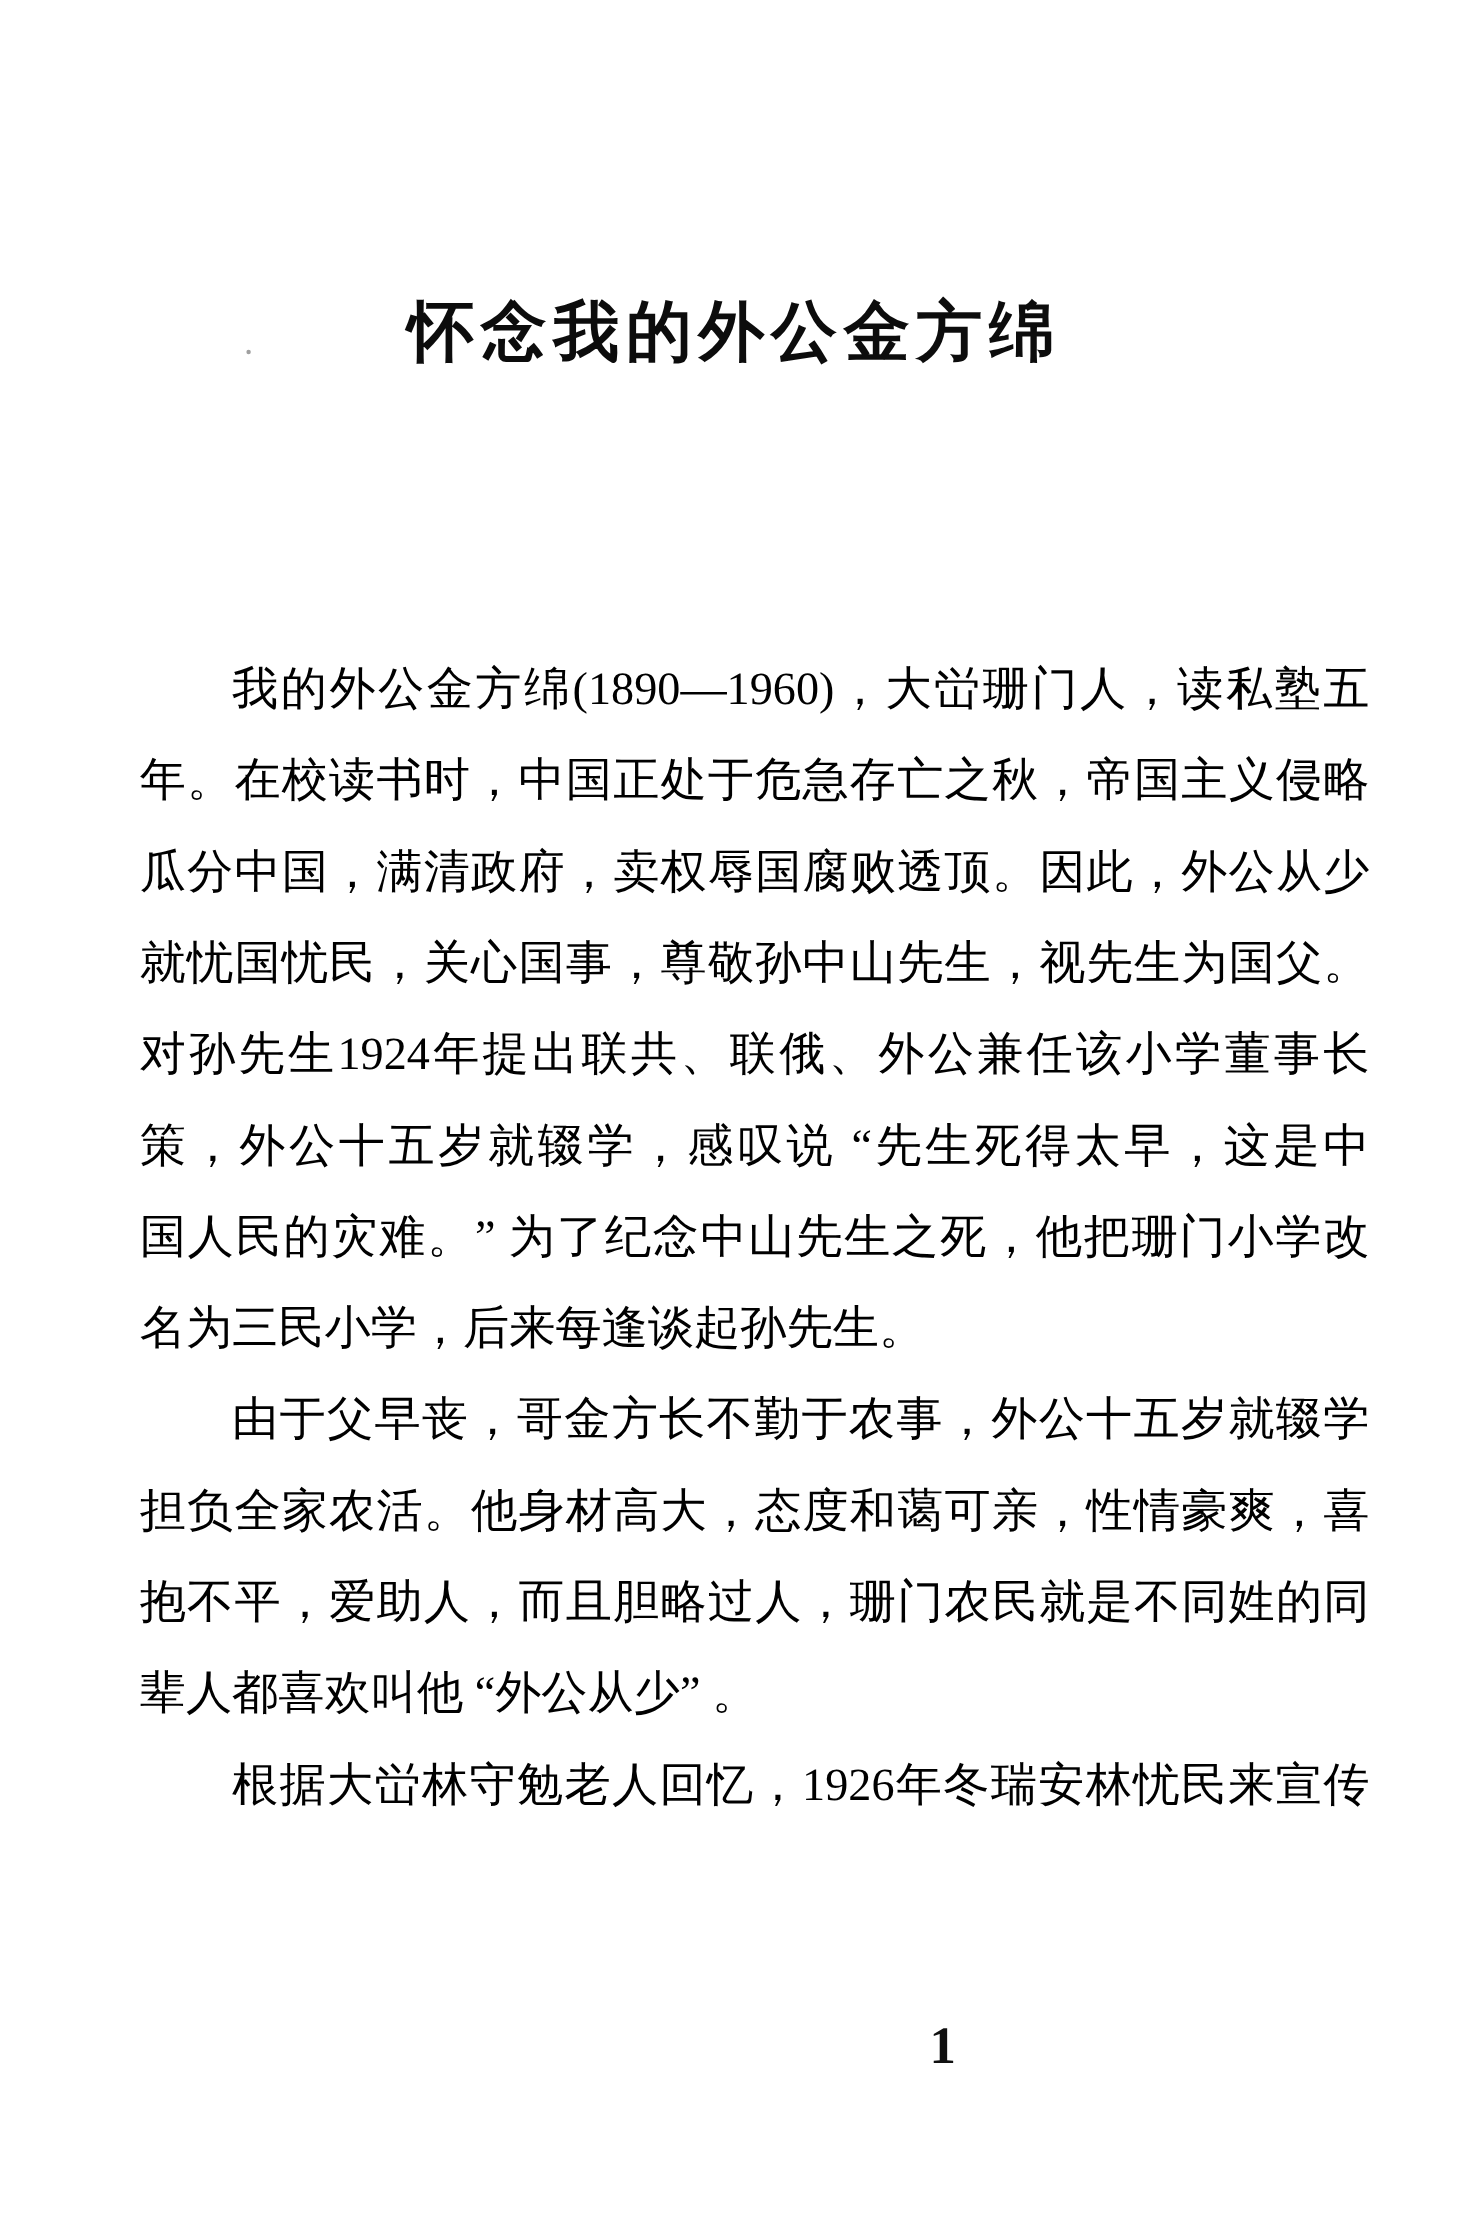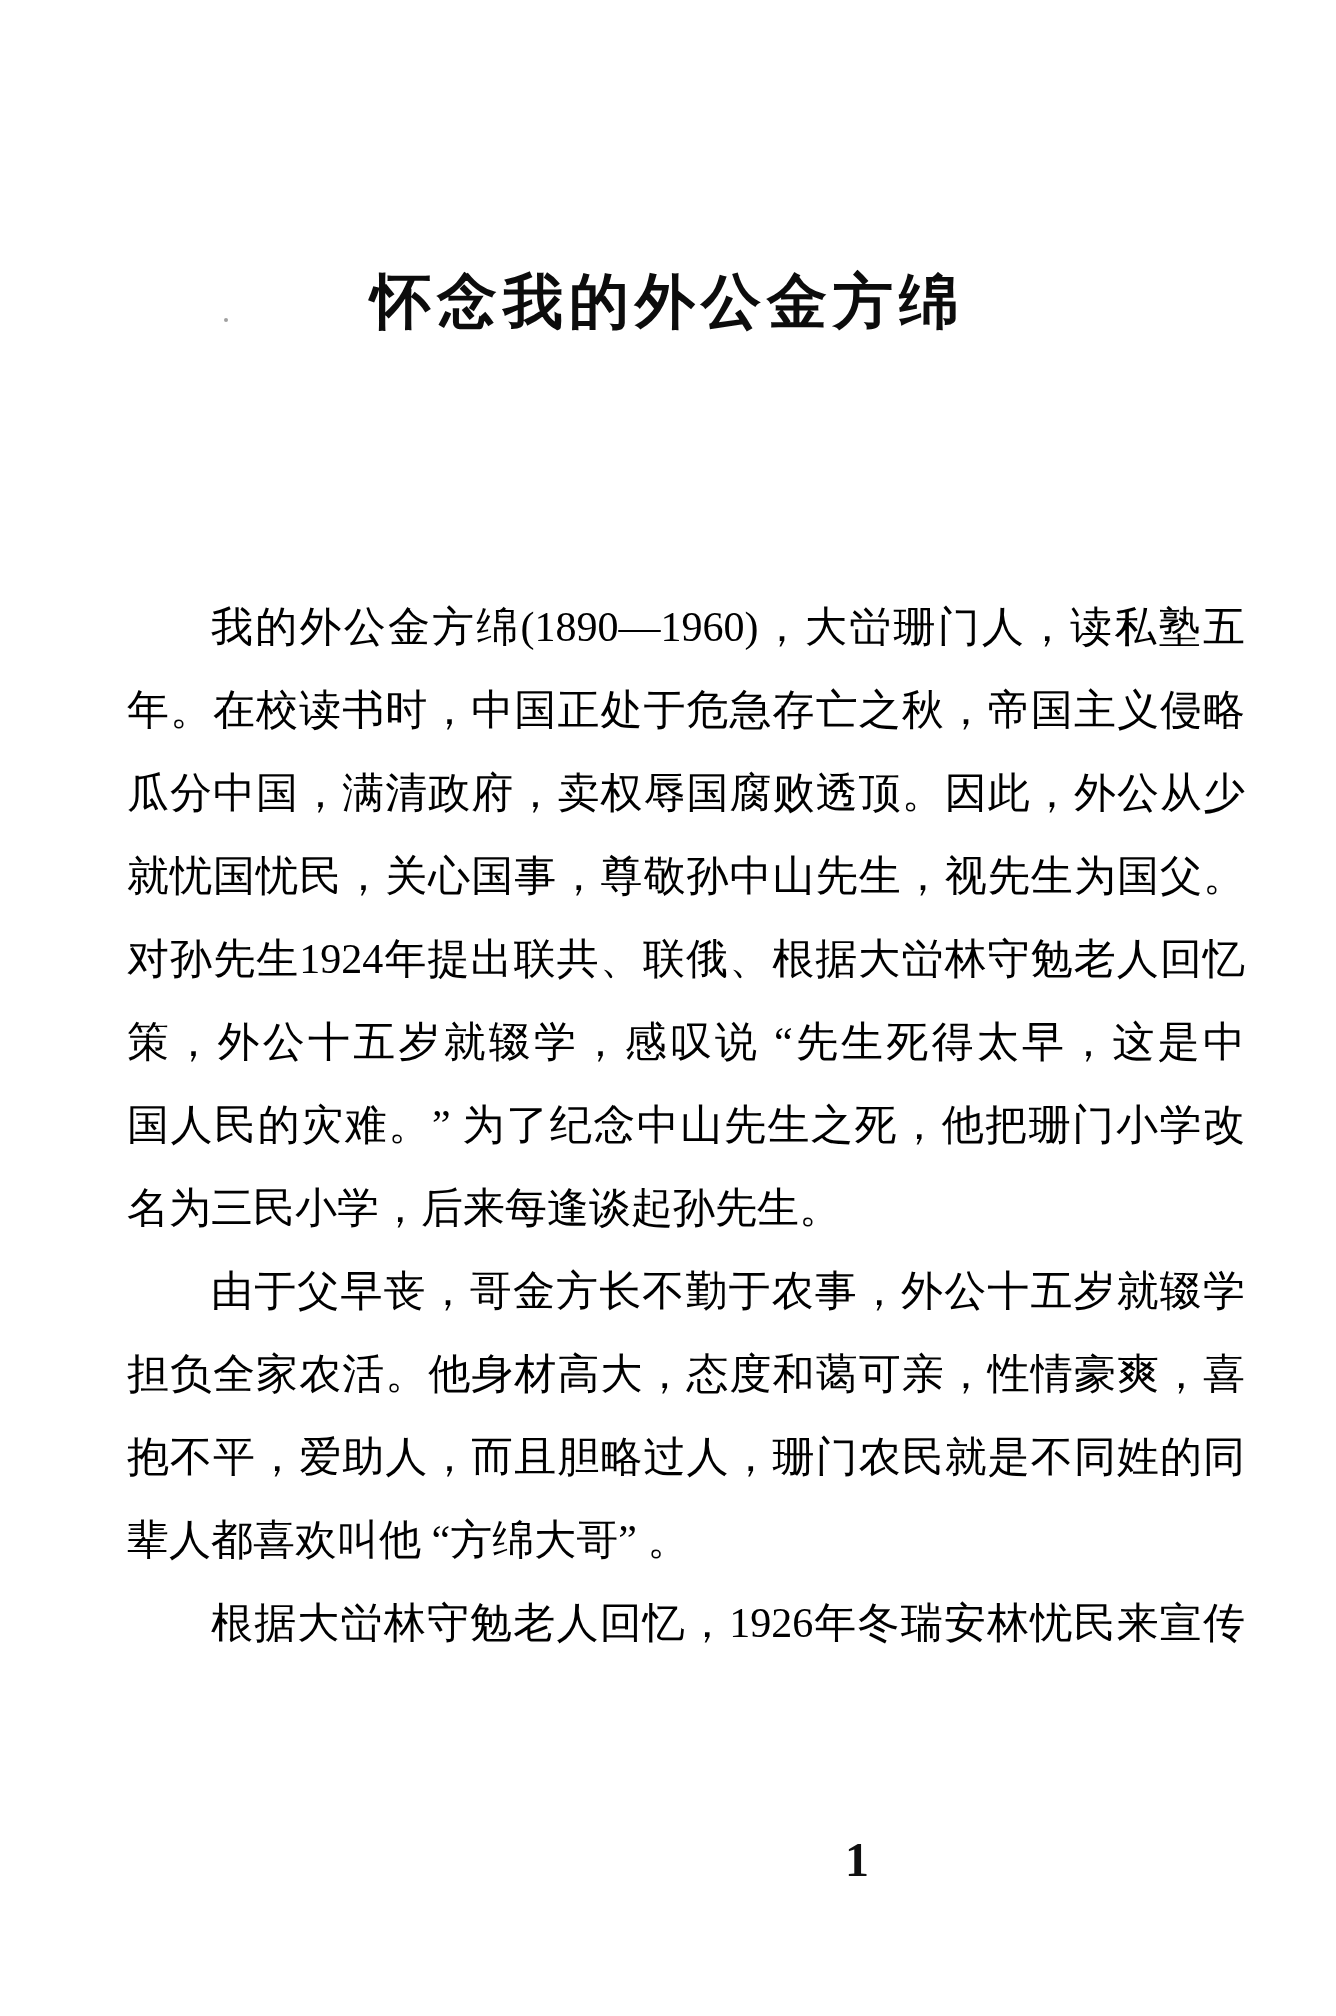--- a/index.html
+++ b/index.html
@@ -88,26 +88,26 @@
   <div class="speck"></div>
 
   <div class="doc-title">怀念我的外公金方绵</div>
 
 
   <div class="doc-body">
     <div class="line indent fill">我的外公金方绵(1890—1960)，大峃珊门人，读私塾五</div>
     <div class="line fill">年。在校读书时，中国正处于危急存亡之秋，帝国主义侵略</div>
     <div class="line fill">瓜分中国，满清政府，卖权辱国腐败透顶。因此，外公从少</div>
     <div class="line fill">就忧国忧民，关心国事，尊敬孙中山先生，视先生为国父。</div>
-    <div class="line fill">对孙先生1924年提出联共、联俄、根据大峃林守勉老人回忆</div>
+    <div class="line fill">对孙先生1924年提出联共、联俄、外公兼任该小学董事长</div>
     <div class="line fill">策，外公十五岁就辍学，感叹说 “先生死得太早，这是中</div>
     <div class="line fill">国人民的灾难。” 为了纪念中山先生之死，他把珊门小学改</div>
     <div class="line short">名为三民小学，后来每逢谈起孙先生。</div>
     <div class="line indent fill">由于父早丧，哥金方长不勤于农事，外公十五岁就辍学</div>
     <div class="line fill">担负全家农活。他身材高大，态度和蔼可亲，性情豪爽，喜</div>
     <div class="line fill">抱不平，爱助人，而且胆略过人，珊门农民就是不同姓的同</div>
-    <div class="line short">辈人都喜欢叫他 “方绵大哥” 。</div>
+    <div class="line short">辈人都喜欢叫他 “外公从少” 。</div>
     <div class="line indent fill">根据大峃林守勉老人回忆，1926年冬瑞安林忧民来宣传</div>
   </div>
 
   <div class="page-number">1</div>
 
 </div>
 
 </body></html>

